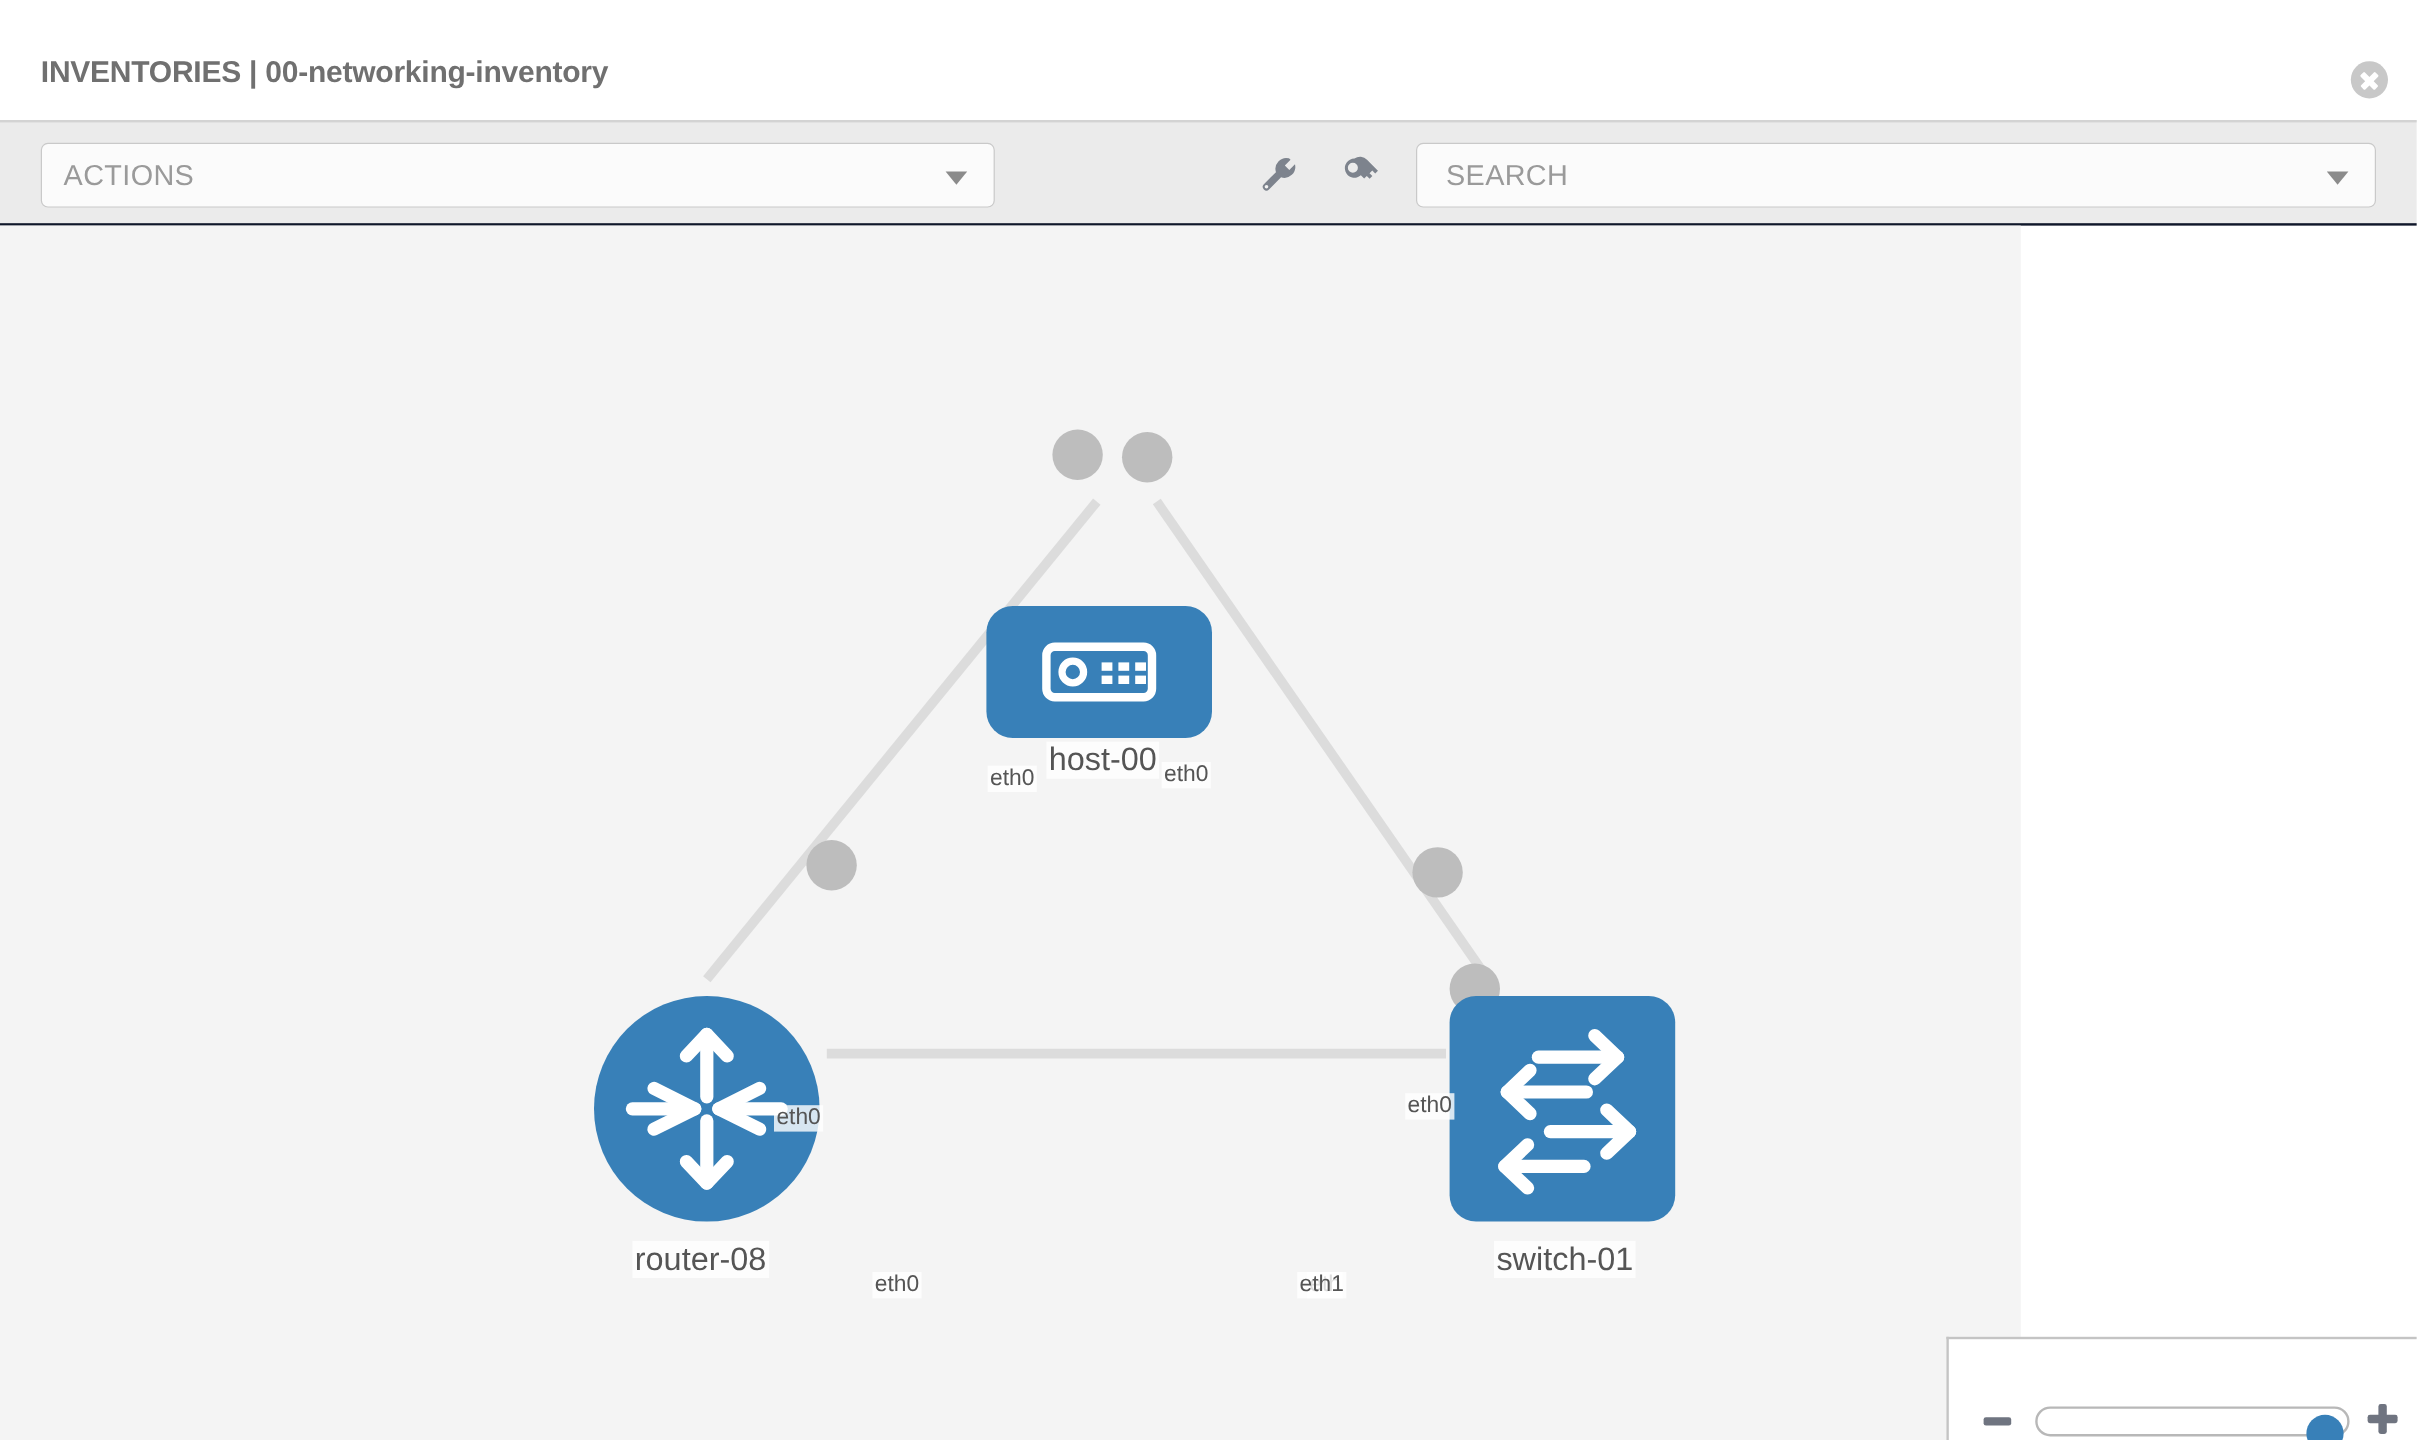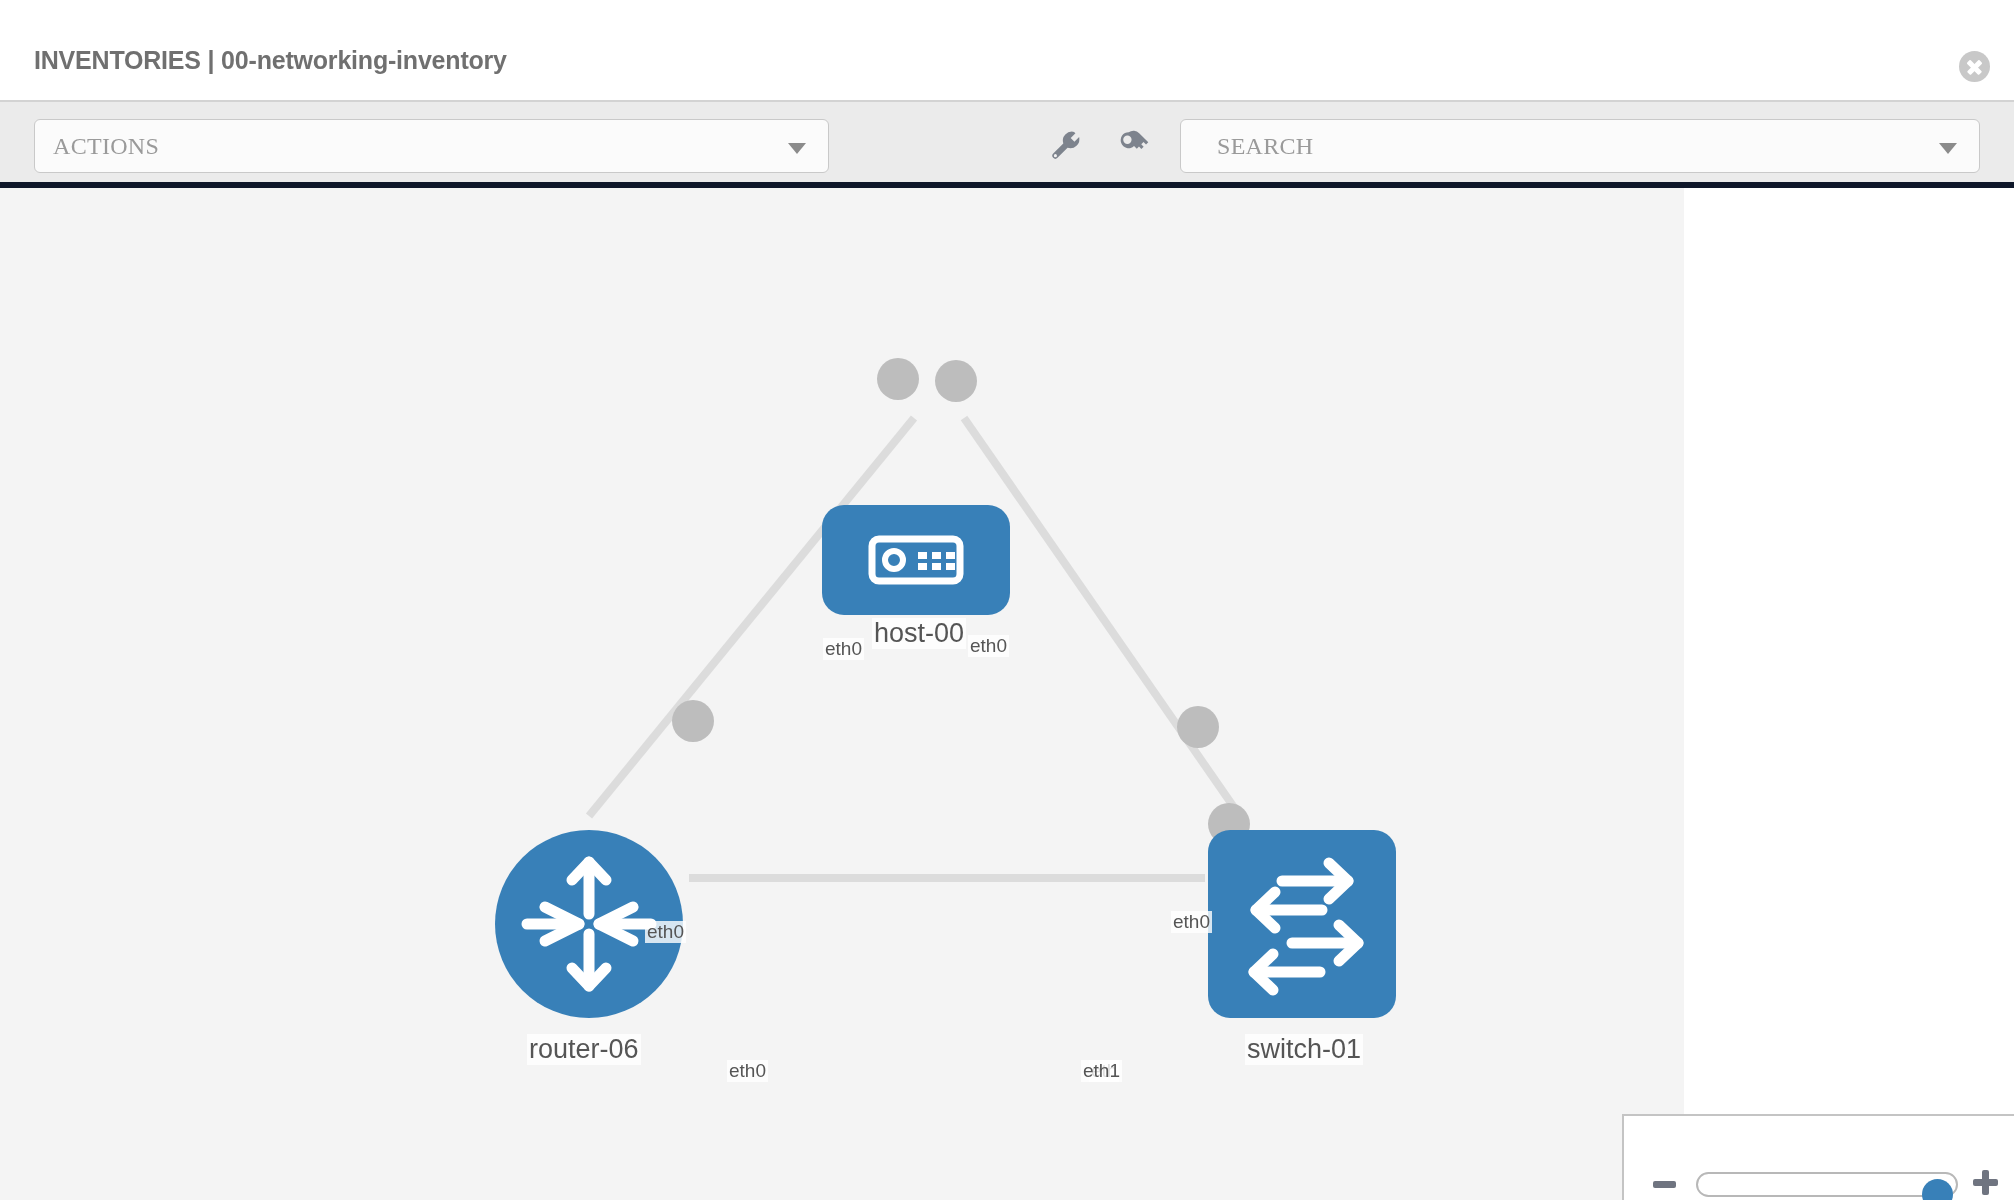--- a/index.html
+++ b/index.html
@@ -51,23 +51,22 @@
   .close-btn .x1 { transform: rotate(45deg); }
   .close-btn .x2 { transform: rotate(-45deg); }
 
   
   .toolbar {
     position: absolute;
     left: 0; top: 68px;
     width: 2014px; height: 88px;
     background: #ebebeb;
     border-top: 2px solid #d3d3d3;
-    border-bottom: 6px solid #0f172a;
-    box-sizing: border-box;
-    font-family: Liberation Serif, serif;
+    border-bottom: 2px solid #0f172a;
+    box-sizing: border-box;
   }
   .actions-select {
     position: absolute;
     left: 34px; top: 17px;
     width: 795px; height: 54px;
     background: #fbfbfb;
     border: 1.5px solid #c9c9c9;
     border-radius: 6px;
     box-sizing: border-box;
     cursor: pointer;
@@ -100,21 +99,21 @@
     left: 1180px; top: 17px;
     width: 800px; height: 54px;
     background: #fbfbfb;
     border: 1.5px solid #c9c9c9;
     border-radius: 6px;
     box-sizing: border-box;
     cursor: text;
   }
   .search-box .lbl {
     position: absolute;
-    left: 36px; top: 13px;
+    left: 24px; top: 13px;
     font-size: 24px;
     color: #9a9a9a;
     letter-spacing: 0.3px;
   }
 
   
   .canvas {
     position: absolute;
     left: 0; top: 156px;
     width: 1684px; height: 1044px;
@@ -323,21 +322,21 @@
           <polyline points="67,62 48,80 67,98"></polyline>
           <line x1="84" y1="113" x2="150" y2="113"></line>
           <polyline points="131,95 150,113 131,131"></polyline>
           <line x1="112" y1="142" x2="46" y2="142"></line>
           <polyline points="65,124 46,142 65,160"></polyline>
         </g>
       </svg>
     </div>
 
     <div class="glabel node-label" style="left:872px;  top:430px;">host-00</div>
-    <div class="glabel node-label" style="left:527px;  top:846px;">router-06</div>
+    <div class="glabel node-label" style="left:527px;  top:846px;">router-08</div>
     <div class="glabel node-label" style="left:1245px; top:846px;">switch-01</div>
 
     <div class="glabel if-label" style="left:823px;  top:450px;">eth0</div>
     <div class="glabel if-label" style="left:968px;  top:447px;">eth0</div>
     <div class="glabel if-label" style="left:645px;  top:733px;">eth0</div>
     <div class="glabel if-label" style="left:1171px; top:723px;">eth0</div>
     <div class="glabel if-label" style="left:727px;  top:872px;">eth0</div>
     <div class="glabel if-label" style="left:1089px; top:872px;">eth</div>
     <div class="glabel if-label" style="left:1081px; top:872px;">eth1</div>
 

